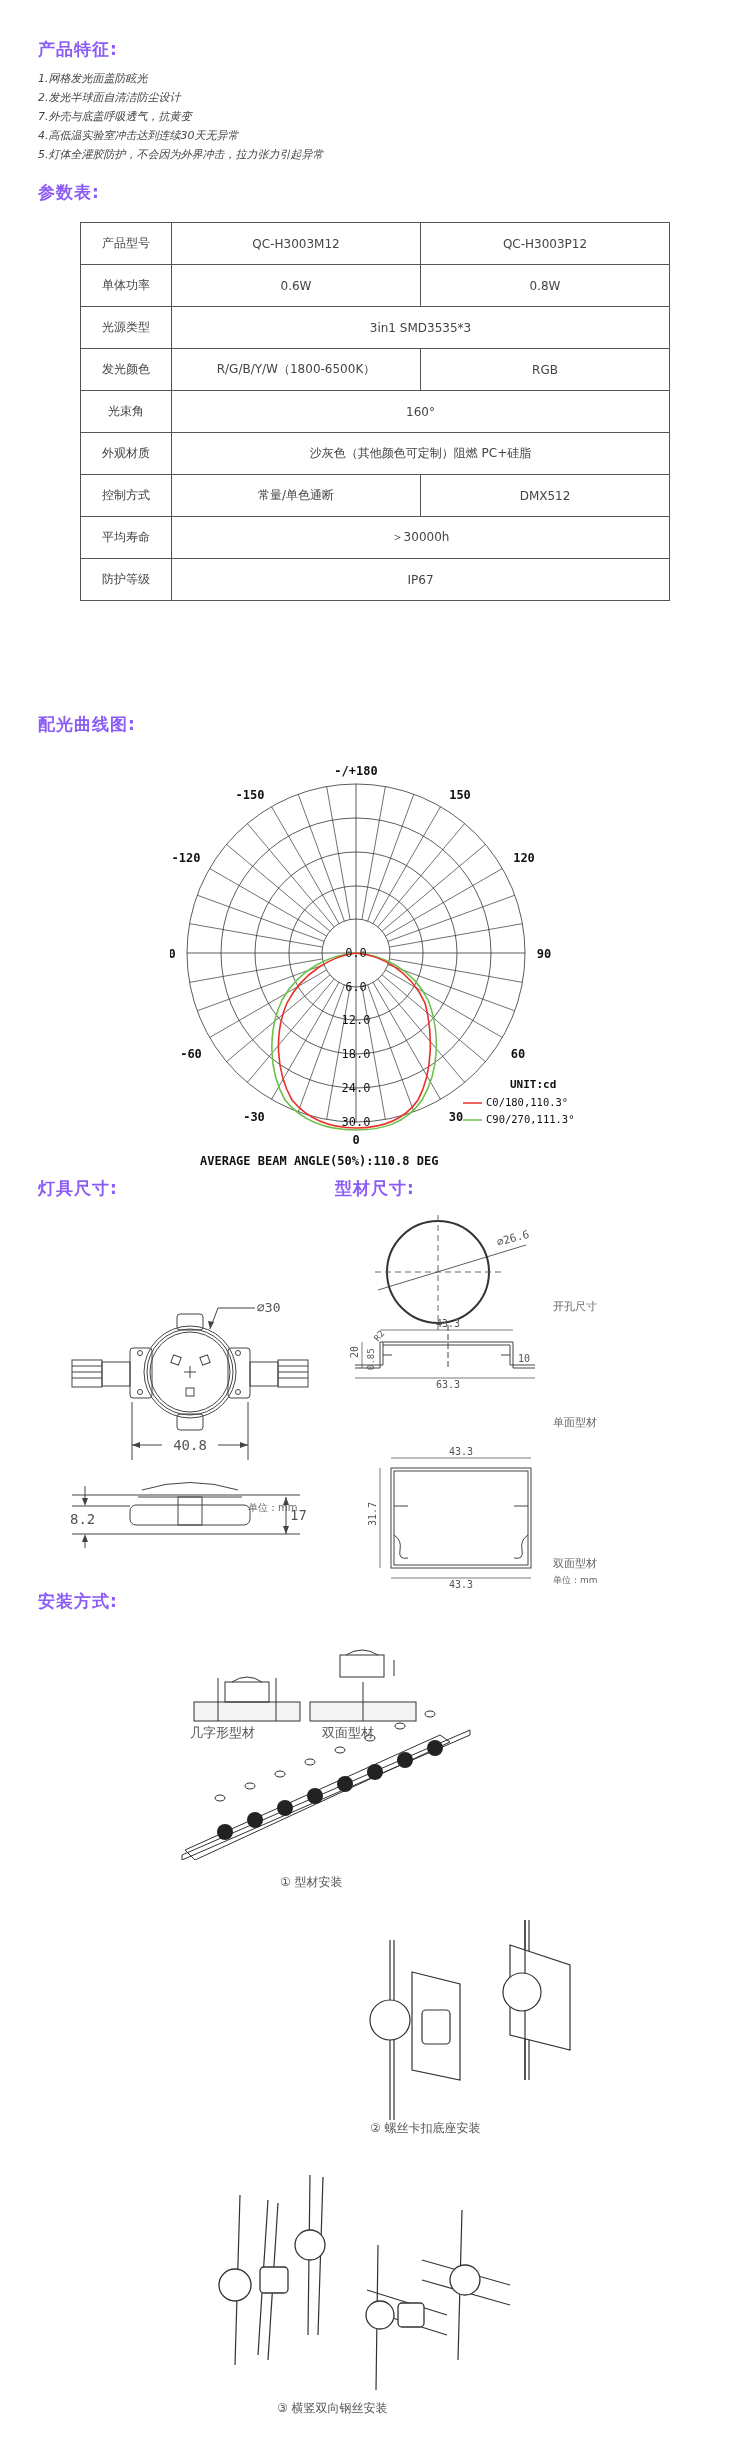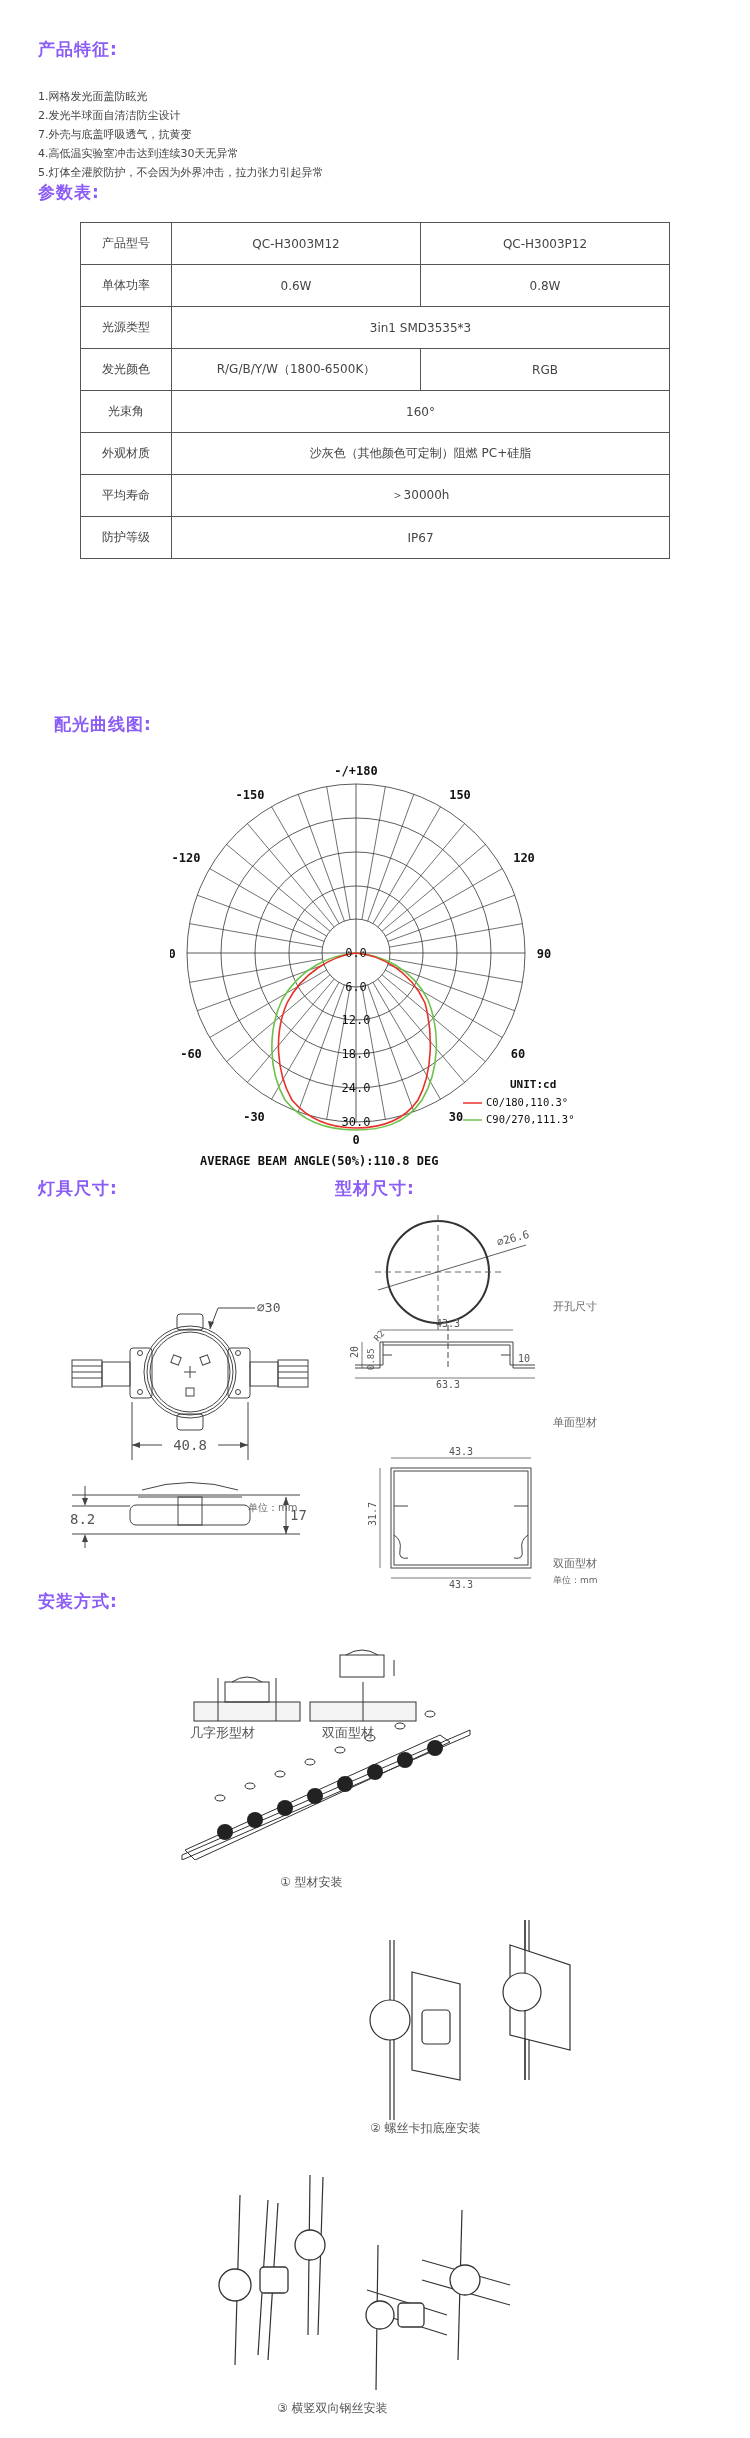--- a/index.html
+++ b/index.html
@@ -13,21 +13,21 @@
   table.spec td.lbl { width: 91px; }
   table.spec td.half { width: 249px; }
   .cap { font-size: 12px; color: #555; }
   .small { font-size: 10px; color: #666; }
   svg text { font-family: "DejaVu Sans Mono", "Liberation Mono", monospace; }
 </style>
 </head>
 <body>
 
 <div class="abs h2" style="left:38px;top:38px;">产品特征:</div>
-<div class="abs feat" style="left:38px;top:87px;">
+<div class="abs feat" style="left:38px;top:69px;font-style:italic;">
   <div>1.网格发光面盖防眩光</div>
   <div>2.发光半球面自清洁防尘设计</div>
   <div>7.外壳与底盖呼吸透气，抗黄变</div>
   <div>4.高低温实验室冲击达到连续30天无异常</div>
   <div>5.灯体全灌胶防护，不会因为外界冲击，拉力张力引起异常</div>
 </div>
 
 <div class="abs h2" style="left:38px;top:181px;">参数表:</div>
 <table class="spec">
   <tbody>
@@ -52,31 +52,36 @@
       </tr>
   <tr>
         <td class="lbl">光束角</td>
         <td colspan="2">160°</td>
       </tr>
   <tr>
         <td class="lbl">外观材质</td>
         <td colspan="2">沙灰色（其他颜色可定制）阻燃 PC+硅脂</td>
       </tr>
   <tr>
+        <td class="lbl">控制方式</td>
+        <td class="half">常量/单色通断</td>
+        <td>DMX512</td>
+      </tr>
+  <tr>
         <td class="lbl">平均寿命</td>
         <td colspan="2">＞30000h</td>
       </tr>
   <tr>
         <td class="lbl">防护等级</td>
         <td colspan="2">IP67</td>
       </tr>
 </tbody>
   </table>
 
-<div class="abs h2" style="left:38px;top:713px;margin-left:16px;">配光曲线图:</div>
+<div class="abs h2" style="left:38px;top:713px;">配光曲线图:</div>
 
 <svg class="abs" style="left:170px;top:750px;" width="450" height="420" viewBox="170 750 450 420">
   <g fill="none" stroke="#333" stroke-width="0.8">
     <circle cx="356" cy="953" r="34"></circle>
     <circle cx="356" cy="953" r="67"></circle>
     <circle cx="356" cy="953" r="101"></circle>
     <circle cx="356" cy="953" r="135"></circle>
     <circle cx="356" cy="953" r="169"></circle>
     <line x1="187" y1="953" x2="525" y2="953"></line>
     <line x1="356" y1="784" x2="356" y2="1122"></line>

